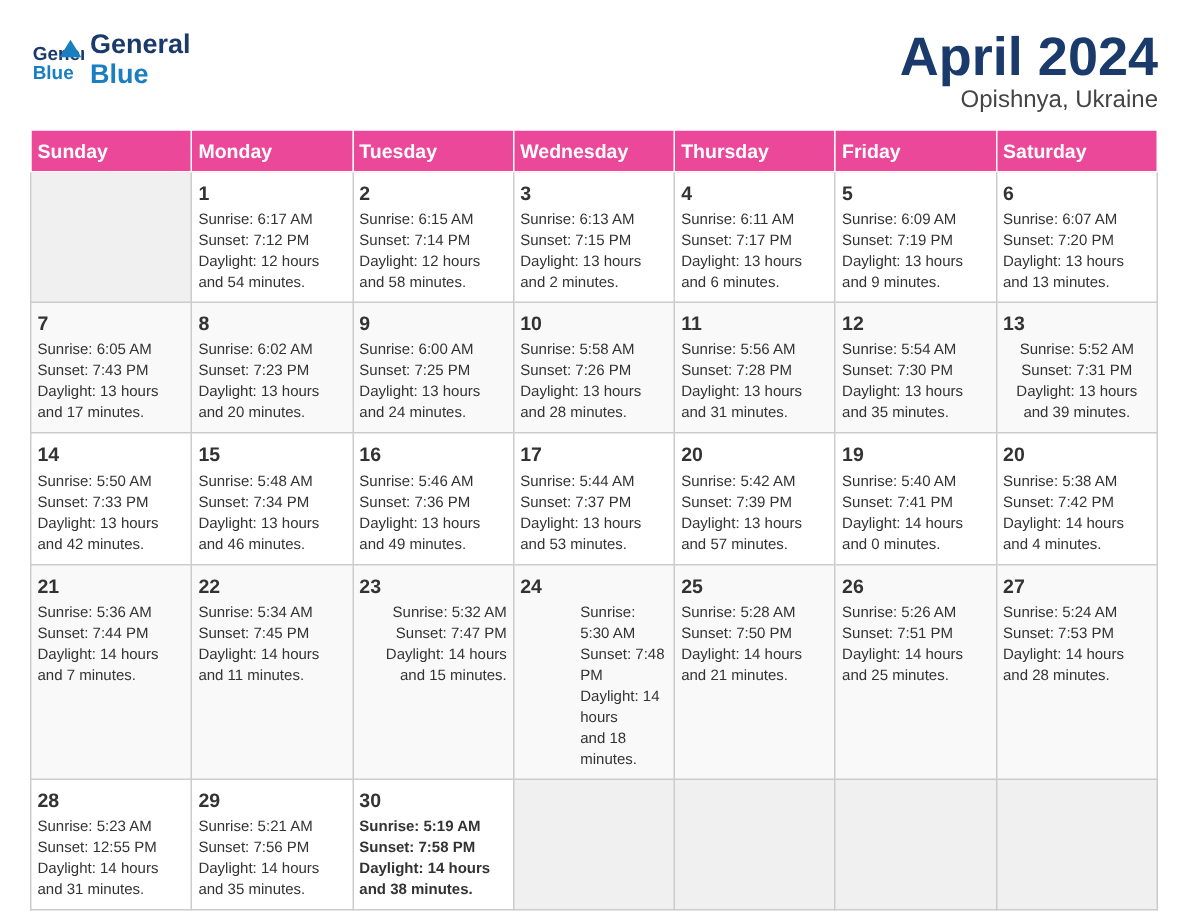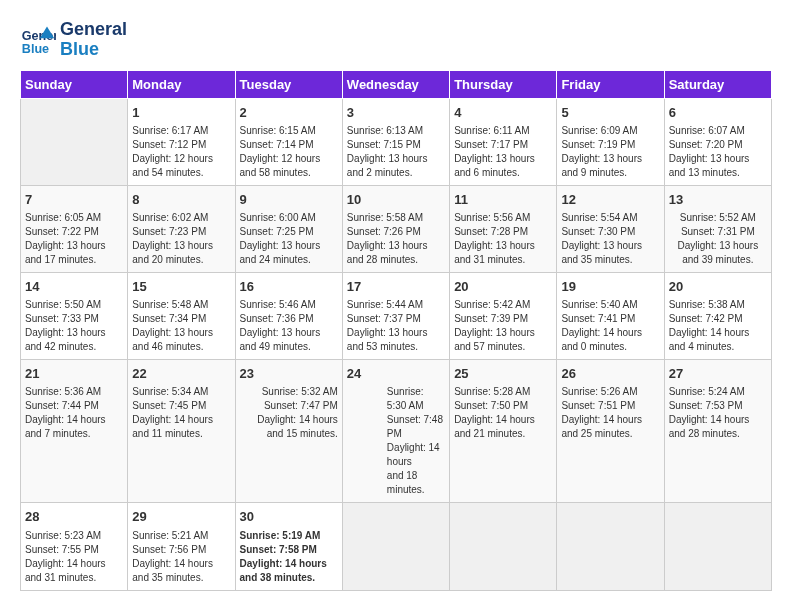--- a/index.html
+++ b/index.html
@@ -47,21 +47,21 @@
       font-size: 16px;
       color: #444;
       margin-top: 2px;
     }
     table {
       width: 100%;
       border-collapse: collapse;
       font-size: 11px;
     }
     thead th {
-      background: #6d28d9;
+      background: #ec4899;
       color: #fff;
       padding: 6px 4px;
       font-size: 13px;
       font-weight: bold;
       text-align: left;
       border: 1px solid #fff;
     }
     tbody td {
       vertical-align: top;
       padding: 5px 4px;
@@ -100,20 +100,24 @@
       <text x="2" y="34" font-size="14" font-weight="bold" fill="#1a7fc1">Blue</text>
       <polygon points="30,5 38,18 22,18" fill="#1a7fc1"></polygon>
     </svg>
     <div>
       <div class="logo-text">
         <div>General</div>
         <div><span>Blue</span></div>
       </div>
     </div>
   </div>
+  <div class="title-area">
+    <div class="month-title">April 2024</div>
+    <div class="subtitle">Opishnya, Ukraine</div>
+  </div>
 </div>
 
 <table>
   <thead>
     <tr>
     <th>Sunday</th>
         <th>Monday</th>
         <th>Tuesday</th>
         <th>Wednesday</th>
         <th>Thursday</th>
@@ -164,21 +168,21 @@
           <div class="cell-content" style="white-space: pre-line;">Sunrise: 6:07 AM
 Sunset: 7:20 PM
 Daylight: 13 hours
 and 13 minutes.</div>
         </td>
       </tr>
       <tr>
         <td>
           <div class="day-number">7</div>
           <div class="cell-content" style="white-space: pre-line;">Sunrise: 6:05 AM
-Sunset: 7:22 PM
+Sunset: 7:43 PM
 Daylight: 13 hours
 and 17 minutes.</div>
         </td>
         <td>
           <div class="day-number">8</div>
           <div class="cell-content" style="white-space: pre-line;">Sunrise: 6:02 AM
 Sunset: 7:23 PM
 Daylight: 13 hours
 and 20 minutes.</div>
         </td>
@@ -317,21 +321,21 @@
           <div class="cell-content" style="white-space: pre-line;">Sunrise: 5:24 AM
 Sunset: 7:53 PM
 Daylight: 14 hours
 and 28 minutes.</div>
         </td>
       </tr>
       <tr>
         <td>
           <div class="day-number">28</div>
           <div class="cell-content" style="white-space: pre-line;">Sunrise: 5:23 AM
-Sunset: 7:55 PM
+Sunset: 12:55 PM
 Daylight: 14 hours
 and 31 minutes.</div>
         </td>
         <td>
           <div class="day-number">29</div>
           <div class="cell-content" style="white-space: pre-line;">Sunrise: 5:21 AM
 Sunset: 7:56 PM
 Daylight: 14 hours
 and 35 minutes.</div>
         </td>

